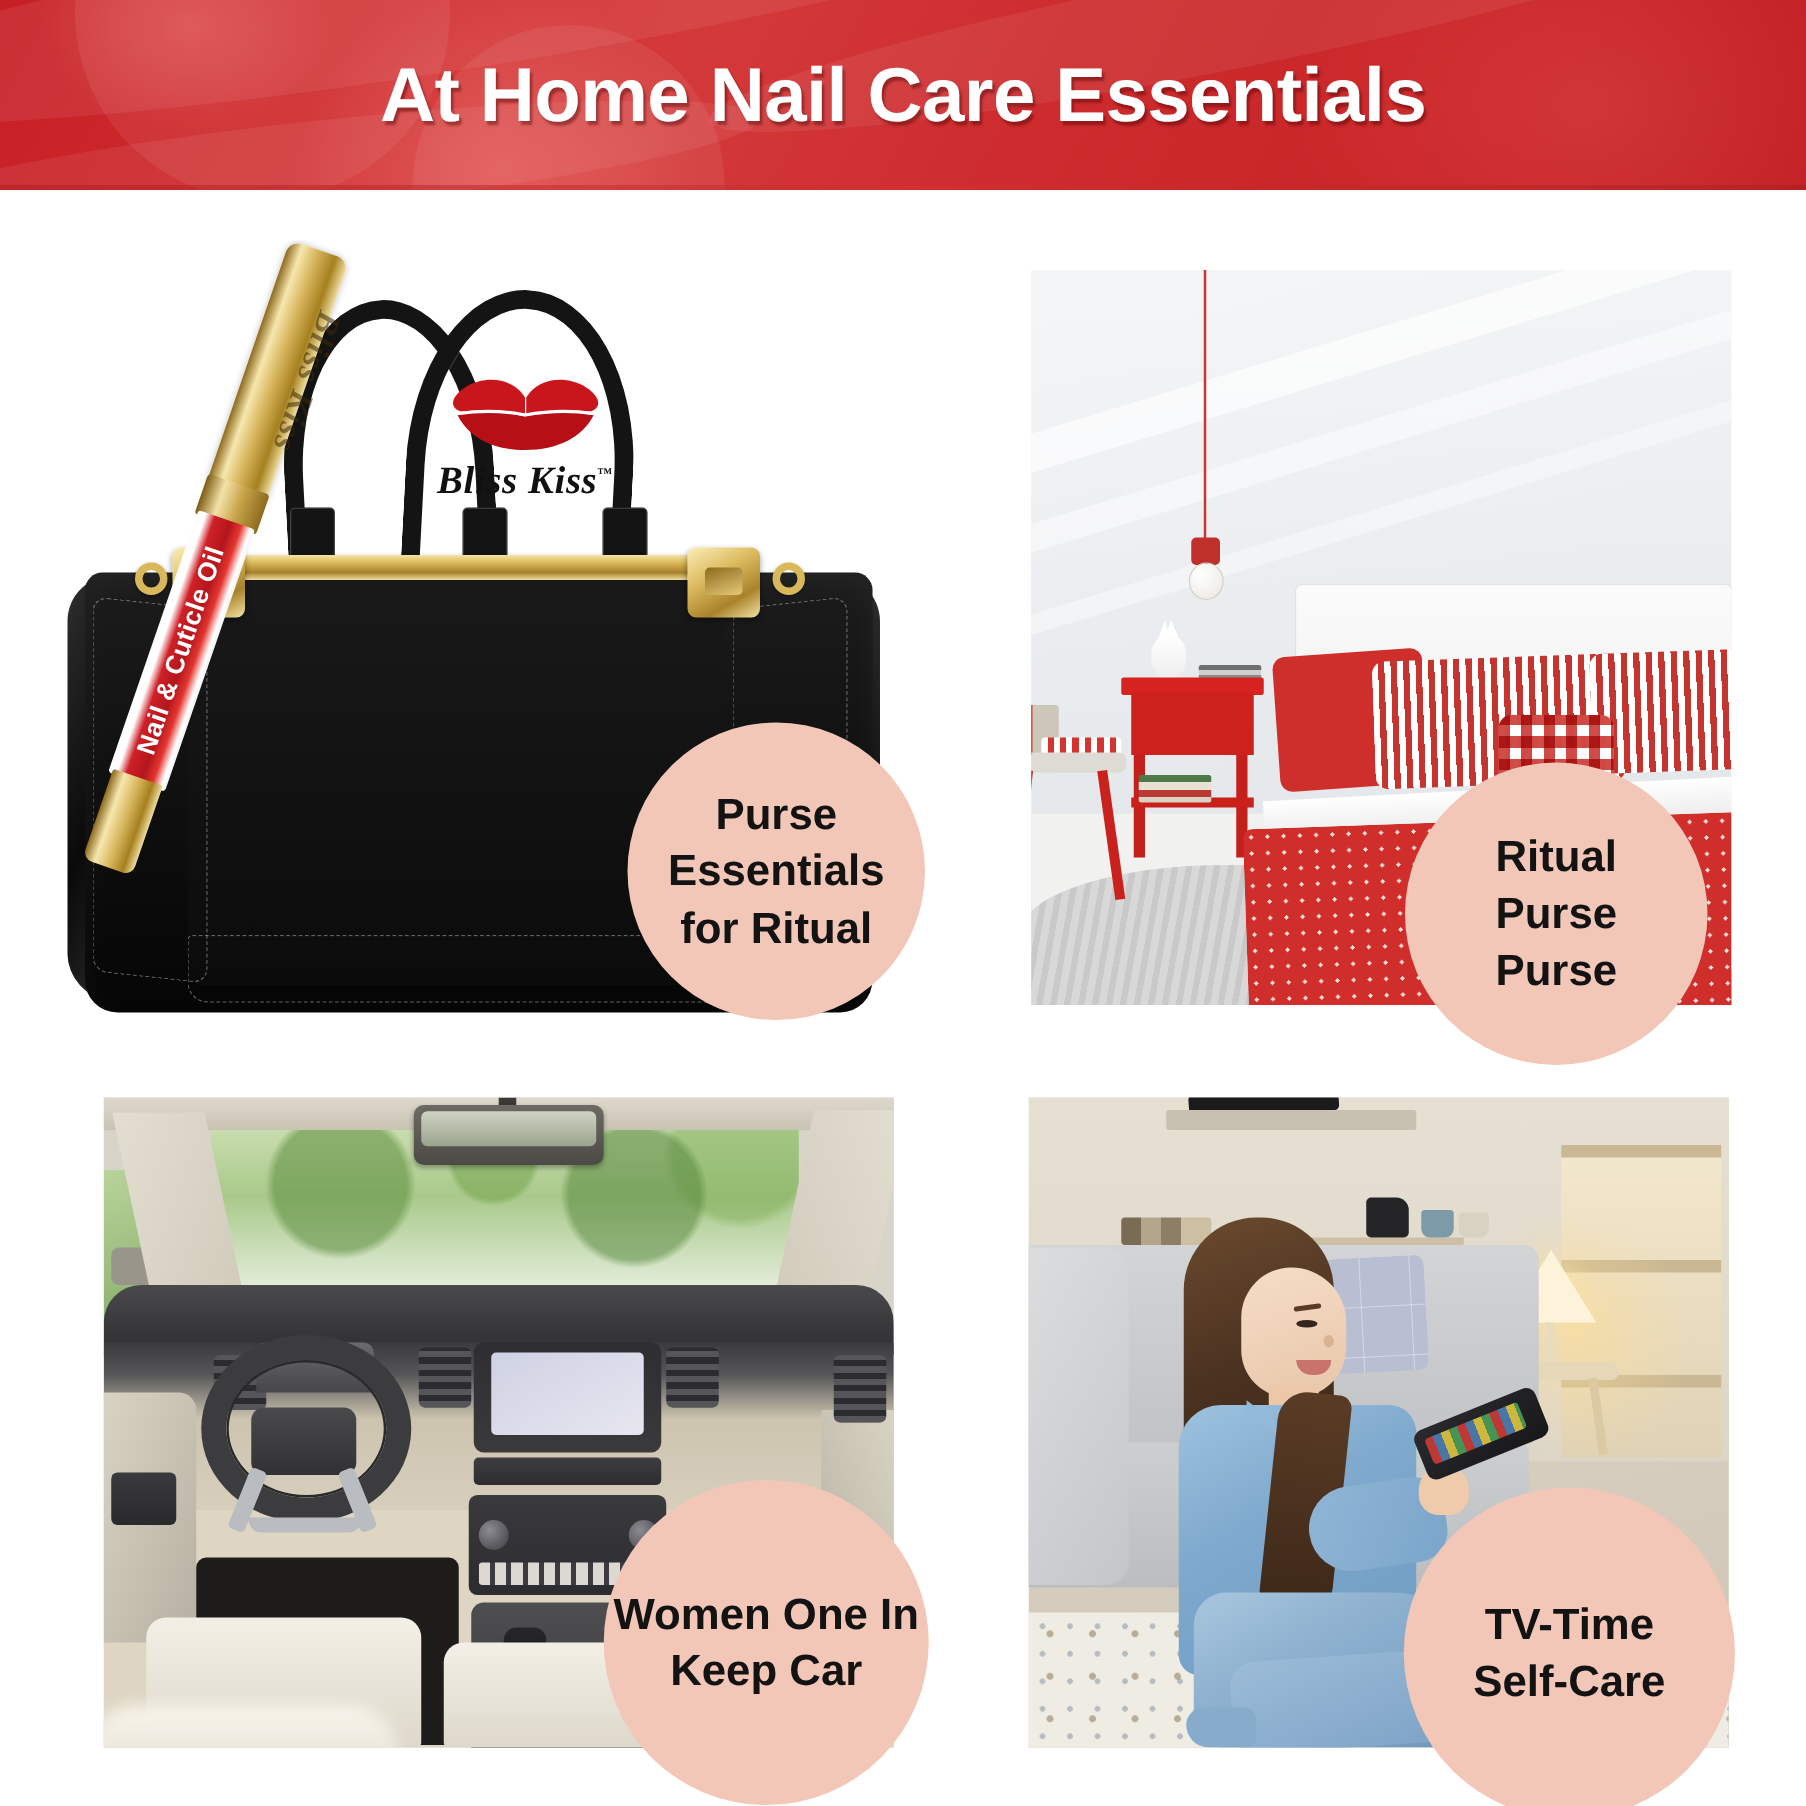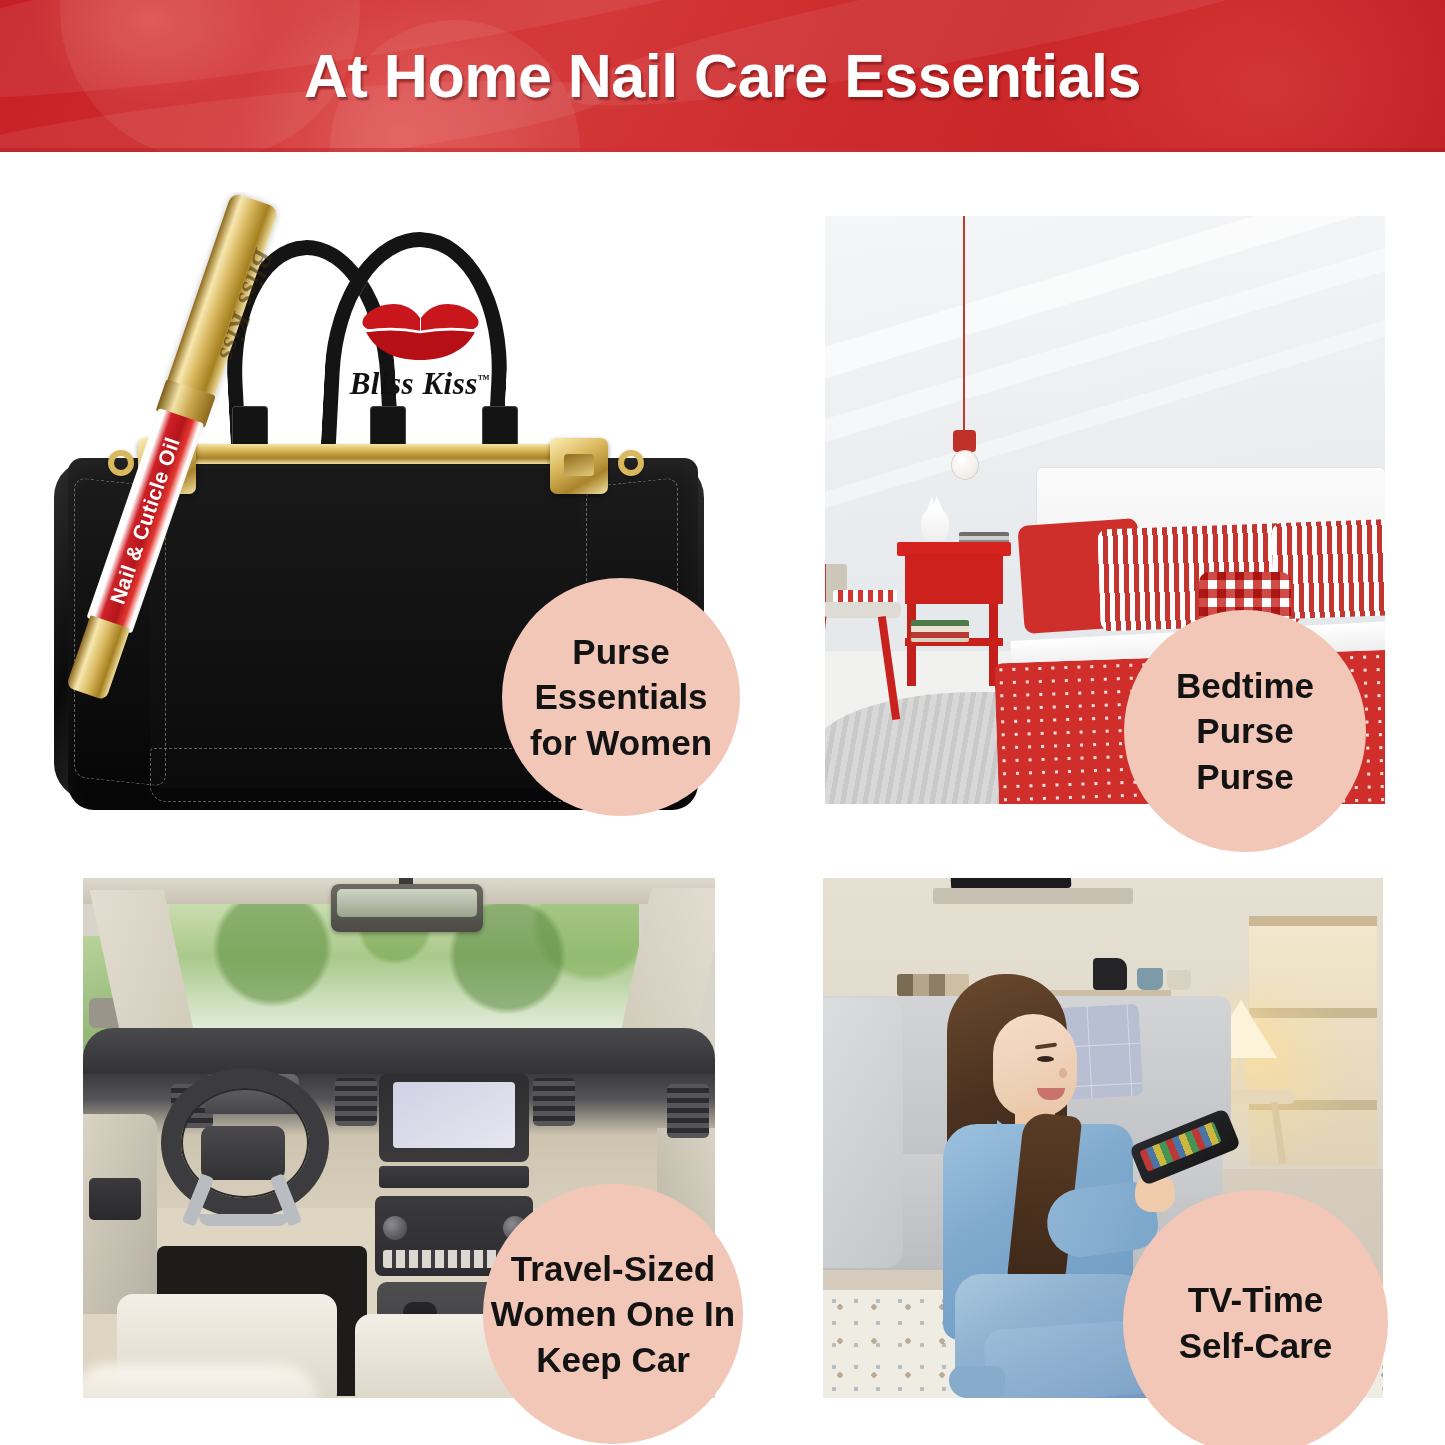--- a/index.html
+++ b/index.html
@@ -443,21 +443,21 @@
           </div>
 
         </div>
         <div class="pen-tip"></div>
       </div>
 
     </div>
     <div class="caption cap-purse" style="background:#F2C7B8">
       <span>Purse</span>
       <span>Essentials</span>
-      <span>for Women</span>
+      <span>for Ritual</span>
     </div>
   </div>
 
   <div class="cell c-tr">
     <div class="photo bed-scene">
       <div class="bed-wall"></div>
       <div class="bed-lightbeam lb1"></div>
       <div class="bed-lightbeam lb2"></div>
       <div class="bed-lightbeam lb3"></div>
       <div class="bed-floor"></div>
@@ -493,21 +493,21 @@
         <div class="pillow p-stripe"></div>
         <div class="pillow p-stripe-b"></div>
 
         <div class="pillow p-ging"></div>
         <div class="sheet"></div>
         <div class="bedskirt"></div>
         <div class="duvet"></div>
       </div>
     </div>
     <div class="caption cap-bed" style="background:#F2C7B8">
-      <span>Bedtime</span>
+      <span>Ritual</span>
       <span>Purse</span>
       <span>Purse</span>
     </div>
   </div>
 
   <div class="cell c-bl">
     <div class="photo car-scene">
       <div class="car-wind"></div>
       <div class="car-winL"></div>
       <div class="car-mirror-out"></div>
@@ -547,21 +547,20 @@
 
       <div class="console"></div>
       <div class="shifter"></div>
       <div class="cupholder"></div>
 
       <div class="seat seat-l"></div>
       <div class="seat seat-r"></div>
       <div class="seat-blur"></div>
     </div>
     <div class="caption cap-car" style="background:#F2C7B8">
-      <span>Travel-Sized</span>
       <span>Women One In</span>
       <span>Keep Car</span>
     </div>
   </div>
 
   <div class="cell c-br">
     <div class="photo tv-scene">
       <div class="tv-wall"></div>
       <div class="tv-blackobj"></div>
       <div class="tv-shelf-top"></div>

